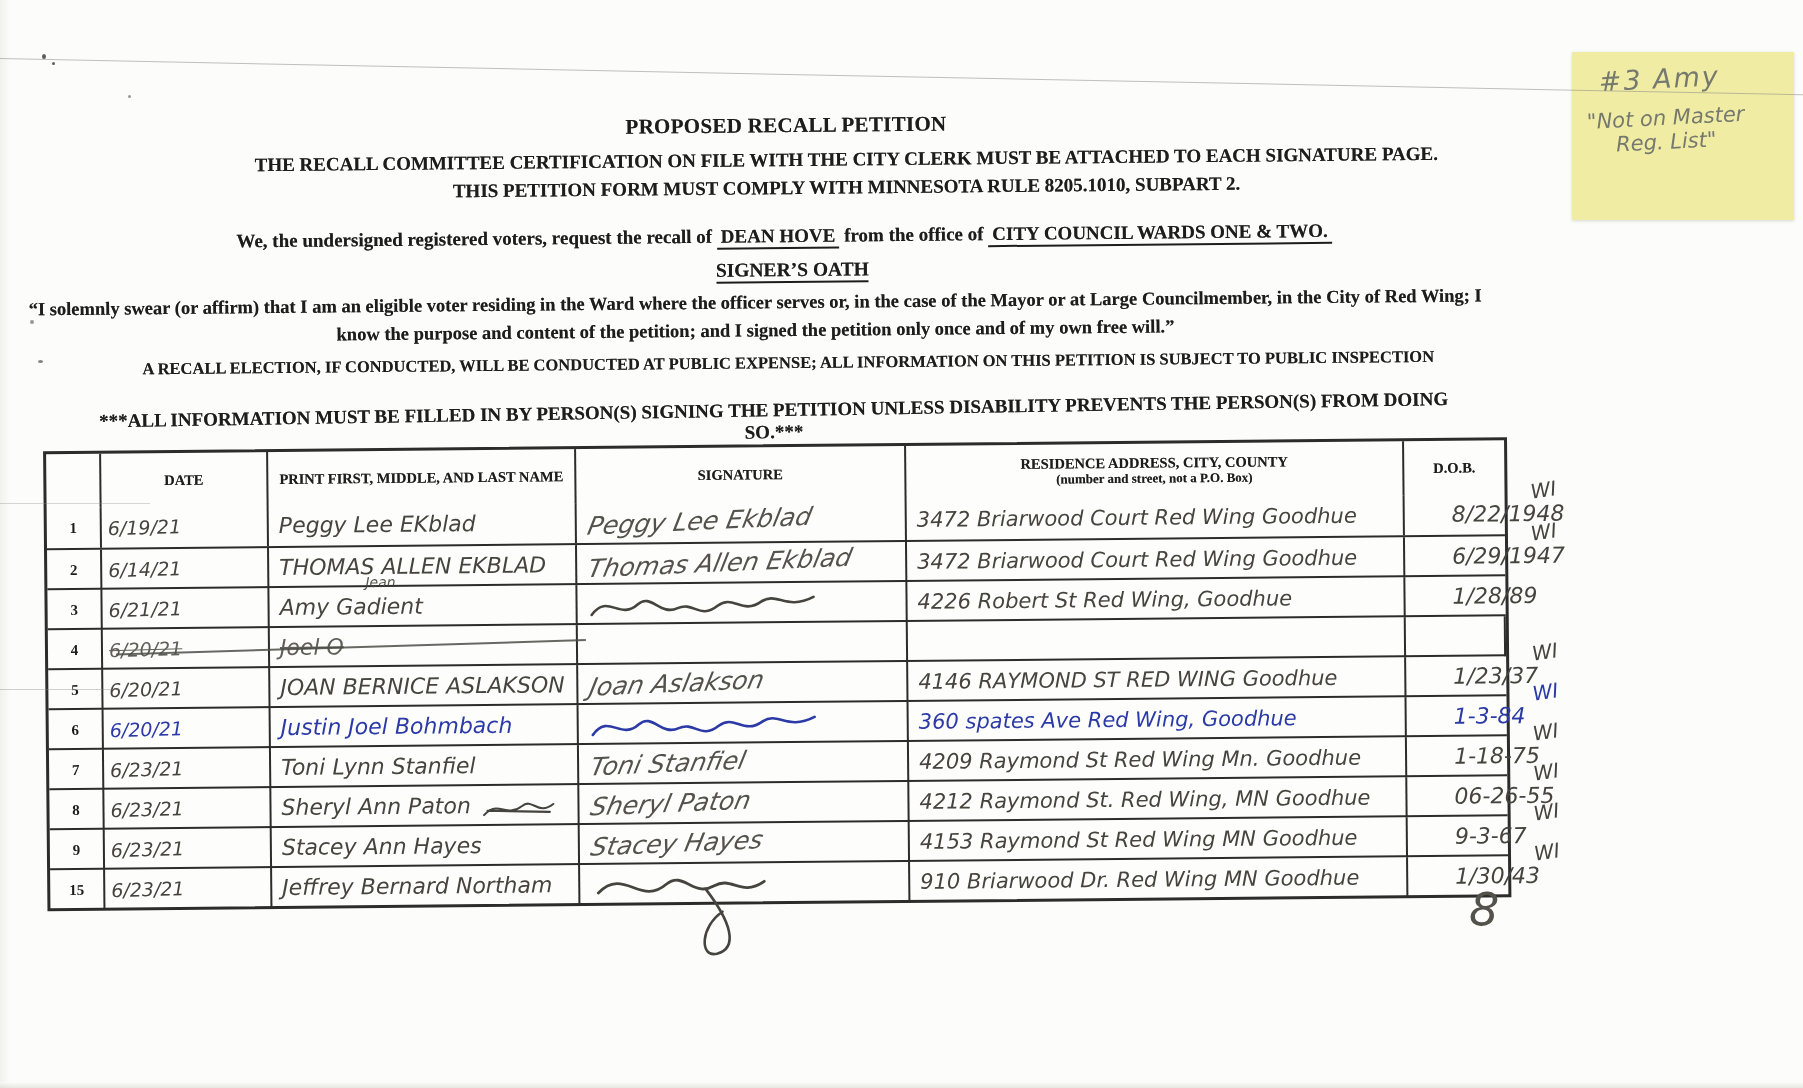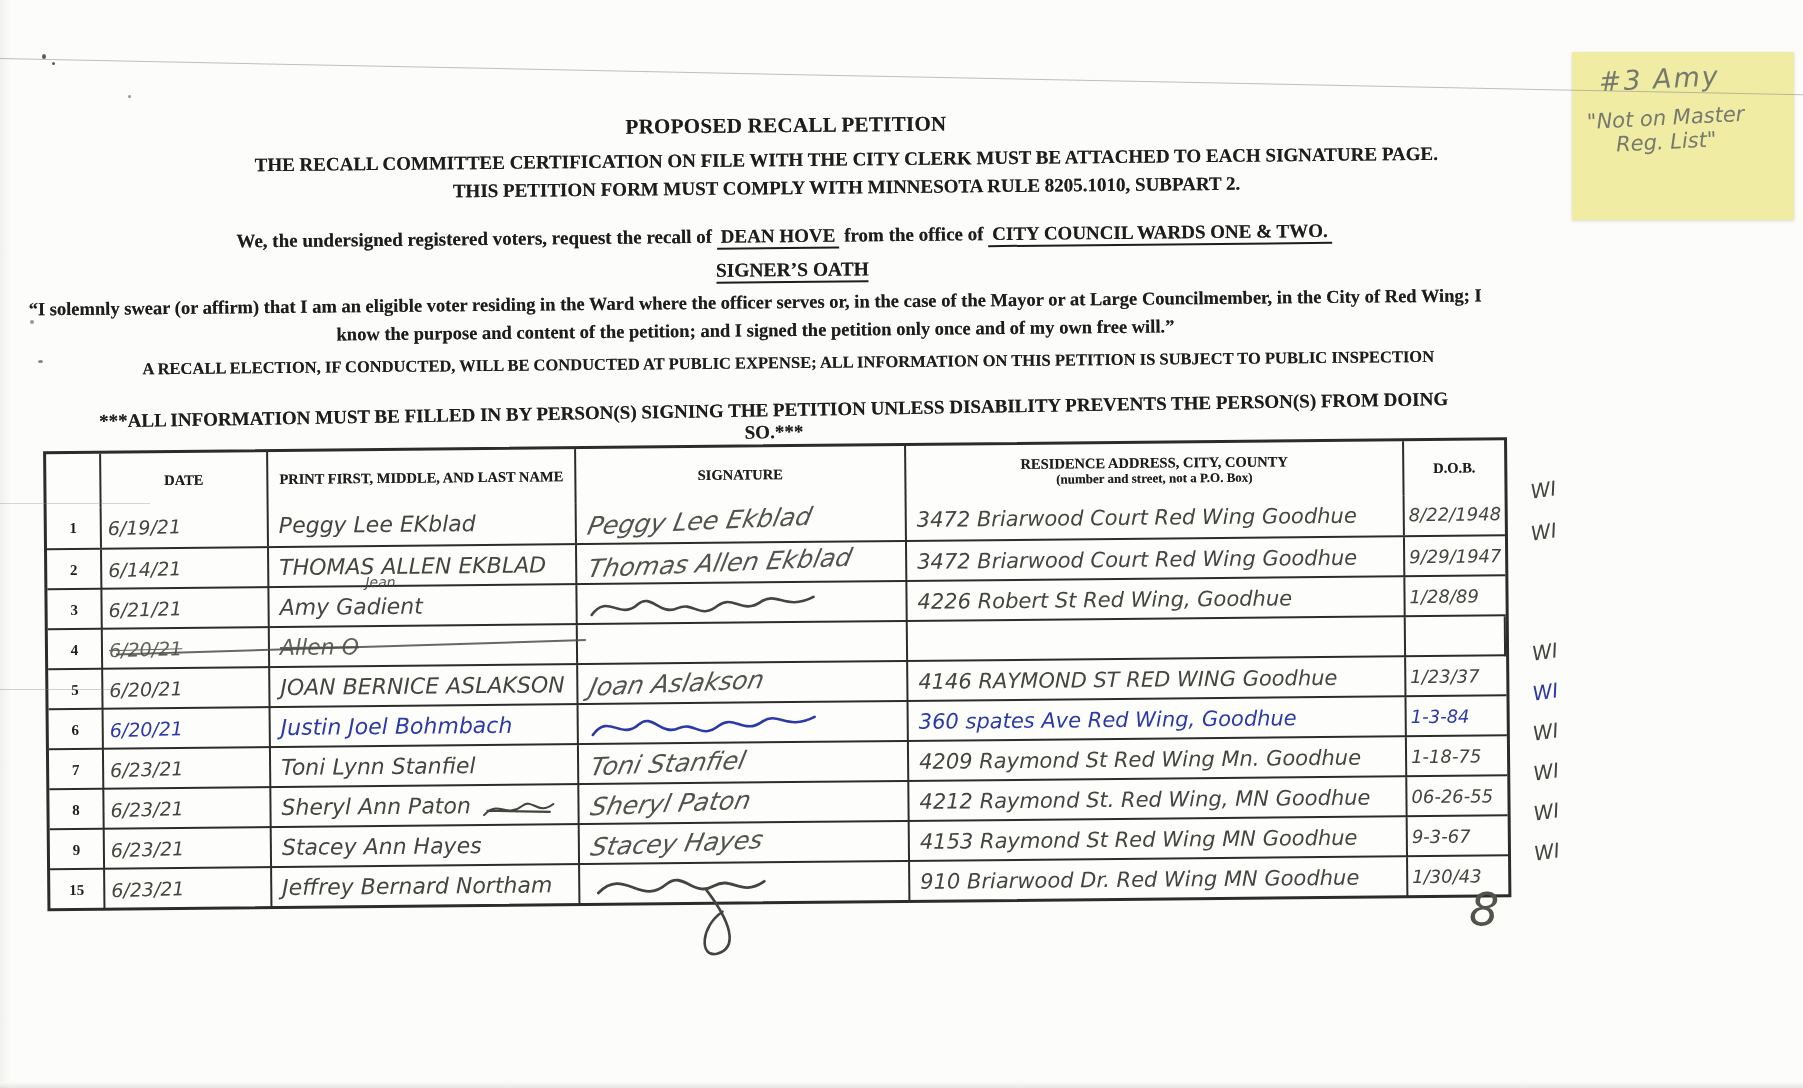--- a/index.html
+++ b/index.html
@@ -46,21 +46,21 @@
   .thead{height:54px;}
   .thead .cell{display:flex;flex-direction:column;align-items:center;justify-content:center;font-size:14.5px;line-height:1.15;text-align:center;padding:2px 6px;color:#1d1d1c;font-weight:bold;text-shadow:0 0 .4px rgba(40,40,40,.6);}
   .addr-sub{font-size:13px;font-weight:bold;}
   .prow{height:40px;}
   .prow .cell{overflow:visible;}
   .c-num{display:flex;align-items:center;justify-content:center;font-size:15px;font-weight:bold;color:#1d1d1c;}
   .hw-date{font-size:19px;line-height:40px;padding-left:6px;white-space:nowrap;display:inline-block;transform:rotate(-1deg);}
   .hw-name{font-size:22px;line-height:40px;padding-left:10px;white-space:nowrap;display:inline-block;}
   .hw-sig{font-size:25px;line-height:40px;padding-left:12px;white-space:nowrap;display:inline-block;transform:skewX(-14deg) rotate(-2deg);opacity:.92;}
   .hw-addr{font-size:21px;line-height:40px;padding-left:10px;white-space:nowrap;display:inline-block;}
-  .hw-dob{font-size:18px;line-height:40px;padding-left:4px;white-space:nowrap;display:inline-block;}
+  .hw-dob{font-size:22px;line-height:40px;padding-left:4px;white-space:nowrap;display:inline-block;margin-left:43px;}
   .struck{text-decoration:line-through;opacity:.85;}
   .strike-line{position:absolute;left:68px;top:19px;width:470px;height:2px;background:#4c4c48;transform:rotate(-1.2deg);opacity:.85;}
   .margin-wi{position:absolute;right:-52px;top:-16px;font-size:20px;transform:rotate(-8deg);white-space:nowrap;}
   .margin-wi:empty{display:none;}
   .sig-scrib{position:absolute;left:8px;top:2px;display:none;color:var(--pencil);}
   .sig-scrib.tall{top:0;}
   .name-scrib{display:none;vertical-align:middle;margin-left:6px;color:var(--pencil);}
 
   
   .note{position:absolute;left:1572px;top:52px;width:222px;height:168px;background:#f1eca4;box-shadow:0 1px 3px rgba(120,120,90,.25);z-index:10;}
@@ -148,21 +148,21 @@
       <span class="hand hw-name">THOMAS ALLEN EKBLAD</span>
       
     </div>
     <div class="cell c-sig">
       <span class="hand hw-sig">Thomas Allen Ekblad</span>
       
       
     </div>
     <div class="cell c-addr"><span class="hand hw-addr">3472 Briarwood Court Red Wing  Goodhue</span></div>
     <div class="cell c-dob">
-      <span class="hand hw-dob">9/29/1947</span>
+      <span class="hand hw-dob">6/29/1947</span>
       <span class="hand margin-wi">WI</span>
     </div>
   </div>
 
   <div class="trow prow">
     <div class="cell c-num">
             <span>3</span>
           </div>
     <div class="cell c-date"><span class="hand hw-date">6/21/21</span></div>
     <div class="cell c-name">
@@ -184,21 +184,21 @@
     </div>
   </div>
 
   <div class="trow prow">
     <div class="cell c-num">
             <span>4</span>
           </div>
     <div class="cell c-date"><span class="hand hw-date struck">6/20/21</span></div>
     <div class="cell c-name">
       
-      <span class="hand hw-name struck">Allen O</span>
+      <span class="hand hw-name struck">Joel O</span>
       
     </div>
     <div class="cell c-sig">
       <span class="hand hw-sig"></span>
       
       
     </div>
     <div class="cell c-addr"><span class="hand hw-addr"></span></div>
     <div class="cell c-dob">
       <span class="hand hw-dob"></span>

